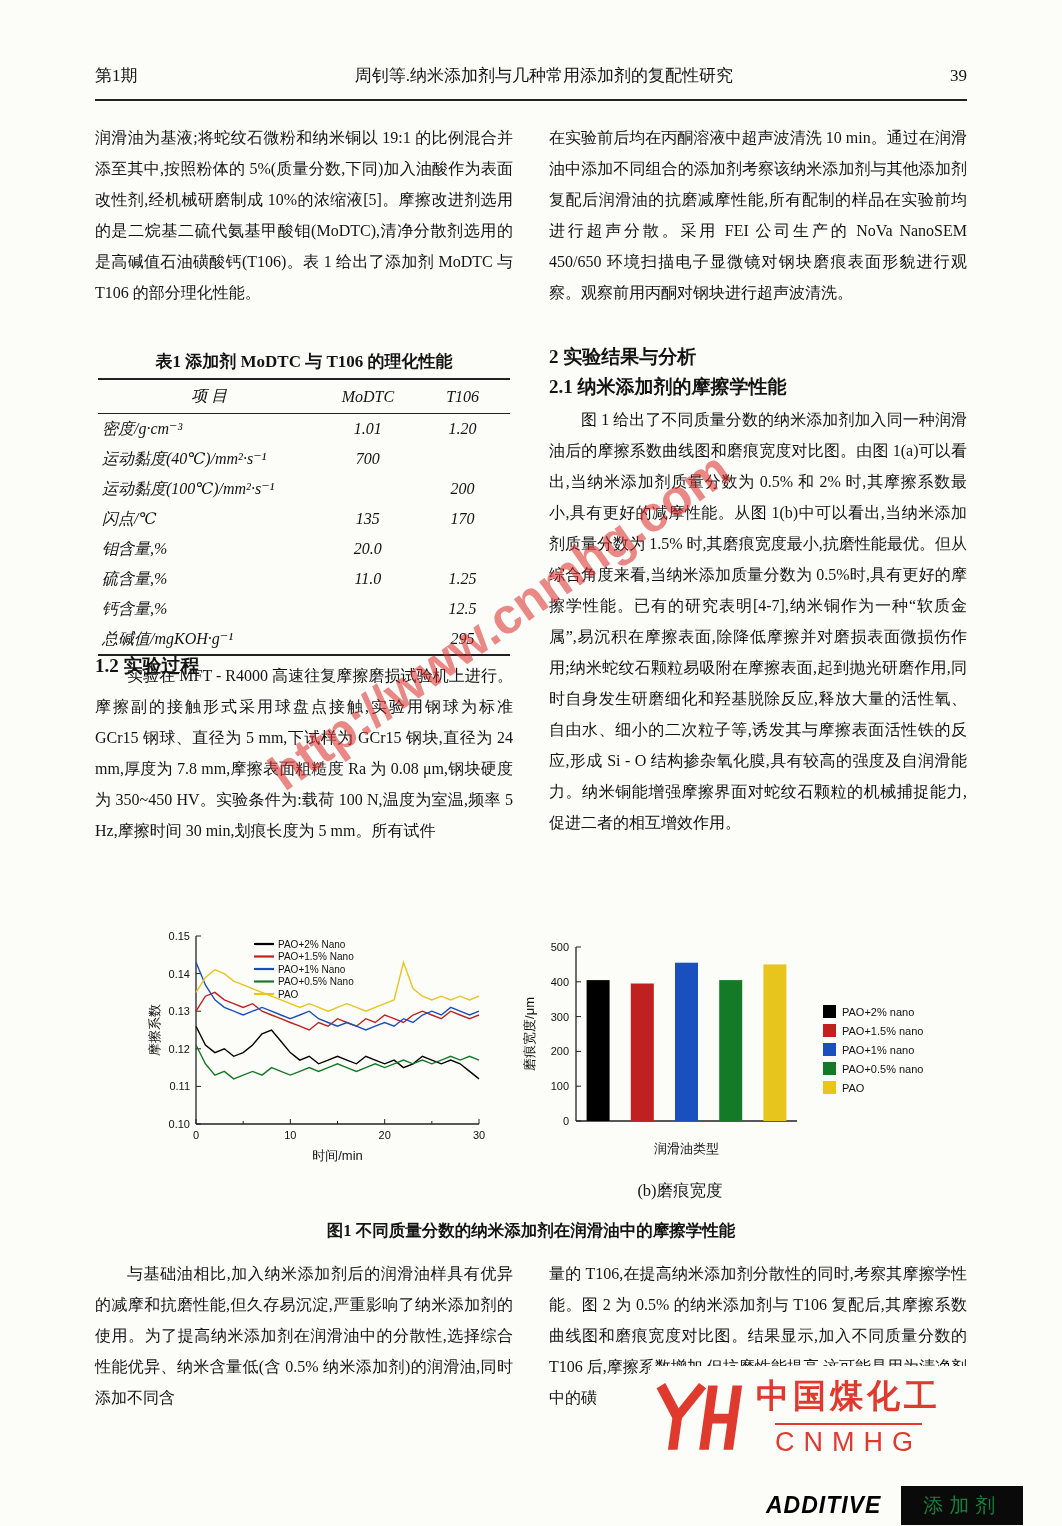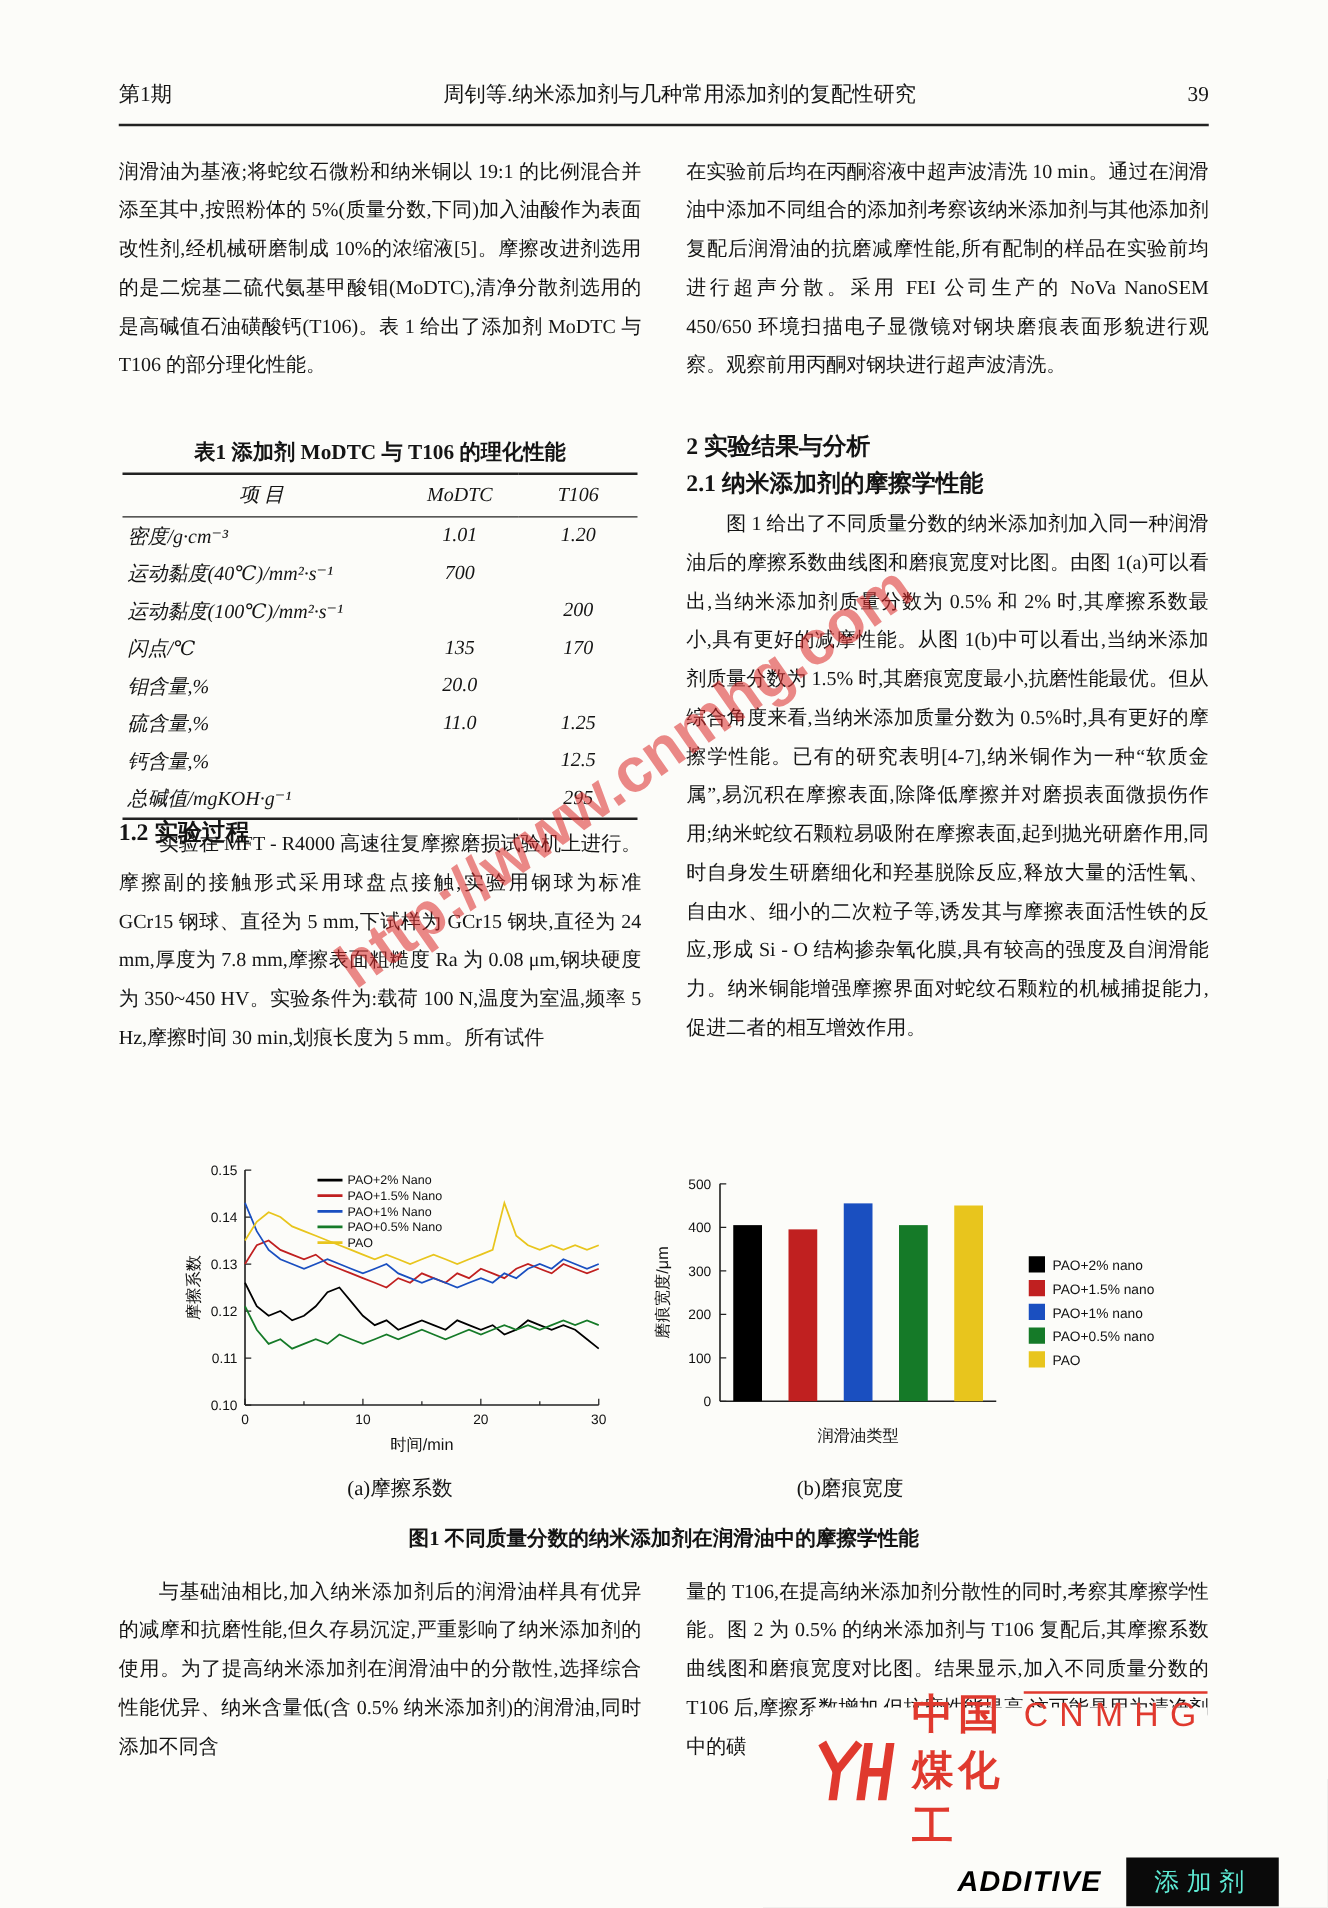--- a/index.html
+++ b/index.html
@@ -20,28 +20,28 @@
   table.phys td{padding:4px 4px;height:22px;margin-top:16px;}
   table.phys td.c, table.phys th.c{text-align:center;}
   table.phys td.l{text-align:left;}
   .subcap{font-size:16.5px;text-align:center;}
   .figcap{font-size:16.5px;font-weight:bold;text-align:center;width:872px;}
   .watermark{top:560px;left:215px;width:660px;transform:rotate(-35deg);transform-origin:center;
              font-family:"Liberation Sans",sans-serif;font-size:50px;font-weight:bold;
              color:rgba(218,40,40,0.55);z-index:5;pointer-events:none;white-space:nowrap;}
   .logo{top:1366px;left:650px;width:316px;height:100px;background:#fcfcf9;z-index:6;
         display:flex;align-items:center;gap:14px;}
-  .logo-text{display:flex;flex-direction:row;color:#e0392e;}
+  .logo-text{display:flex;flex-direction:column;color:#e0392e;align-items:center;}
   .logo-cn{font-size:33px;font-weight:bold;letter-spacing:4px;font-family:"Liberation Sans",sans-serif;}
   .logo-en{font-size:27px;letter-spacing:9px;font-family:"Liberation Sans",sans-serif;
            border-top:2px solid #e0392e;margin-top:4px;padding-top:2px;}
   .badge{top:1486px;left:766px;display:flex;align-items:center;gap:20px;z-index:6;}
   .badge-en{font-family:"Liberation Sans",sans-serif;font-style:italic;font-weight:bold;
             font-size:23px;letter-spacing:1px;color:#000;}
-  .badge-cn{background:#0a0a0a;color:#5eead4;font-size:20px;padding:6px 22px;letter-spacing:6px;}
+  .badge-cn{background:#0a0a0a;color:#15803d;font-size:20px;padding:6px 22px;letter-spacing:6px;}
   svg text{font-family:"Liberation Sans",sans-serif;fill:#111;}
 </style>
 </head>
 <body>
 
 <div class="page">
 
   <div class="abs hdr">
     <span>第1期</span>
     <span>周钊等.纳米添加剂与几种常用添加剂的复配性研究</span>
@@ -186,21 +186,20 @@
       <rect x="303" y="108" width="13" height="13" fill="#1a4fc0"></rect>
       <text x="322" y="119" font-size="11">PAO+1% nano</text>
       <rect x="303" y="127" width="13" height="13" fill="#157a28"></rect>
       <text x="322" y="138" font-size="11">PAO+0.5% nano</text>
       <rect x="303" y="146" width="13" height="13" fill="#e8c51d"></rect>
       <text x="322" y="157" font-size="11">PAO</text>
       <text x="166.5" y="218" text-anchor="middle" font-size="13">润滑油类型</text>
       <text x="14" y="99" text-anchor="middle" font-size="13" transform="rotate(-90 14 99)">磨痕宽度/μm</text>
     </svg>
 
-  <div class="abs subcap" style="top:1180px;left:160px;width:320px;">(a)摩擦系数</div>
   <div class="abs subcap" style="top:1180px;left:540px;width:280px;">(b)磨痕宽度</div>
   <div class="abs figcap" style="top:1220px;left:95px;">图1  不同质量分数的纳米添加剂在润滑油中的摩擦学性能</div>
 
   <div class="abs col para indent" style="top:1258px;left:95px;">与基础油相比,加入纳米添加剂后的润滑油样具有优异的减摩和抗磨性能,但久存易沉淀,严重影响了纳米添加剂的使用。为了提高纳米添加剂在润滑油中的分散性,选择综合性能优异、纳米含量低(含 0.5% 纳米添加剂)的润滑油,同时添加不同含</div>
   <div class="abs col para" style="top:1258px;left:549px;">量的 T106,在提高纳米添加剂分散性的同时,考察其摩擦学性能。图 2 为 0.5% 的纳米添加剂与 T106 复配后,其摩擦系数曲线图和磨痕宽度对比图。结果显示,加入不同质量分数的 T106 后,摩擦系数增加,但抗磨性能提高,这可能是用为清净剂中的磺</div>
 
   <div class="abs watermark">http://www.cnmhg.com</div>
 
   <div class="abs logo">
     <svg width="92" height="84" viewBox="0 0 106 90">

